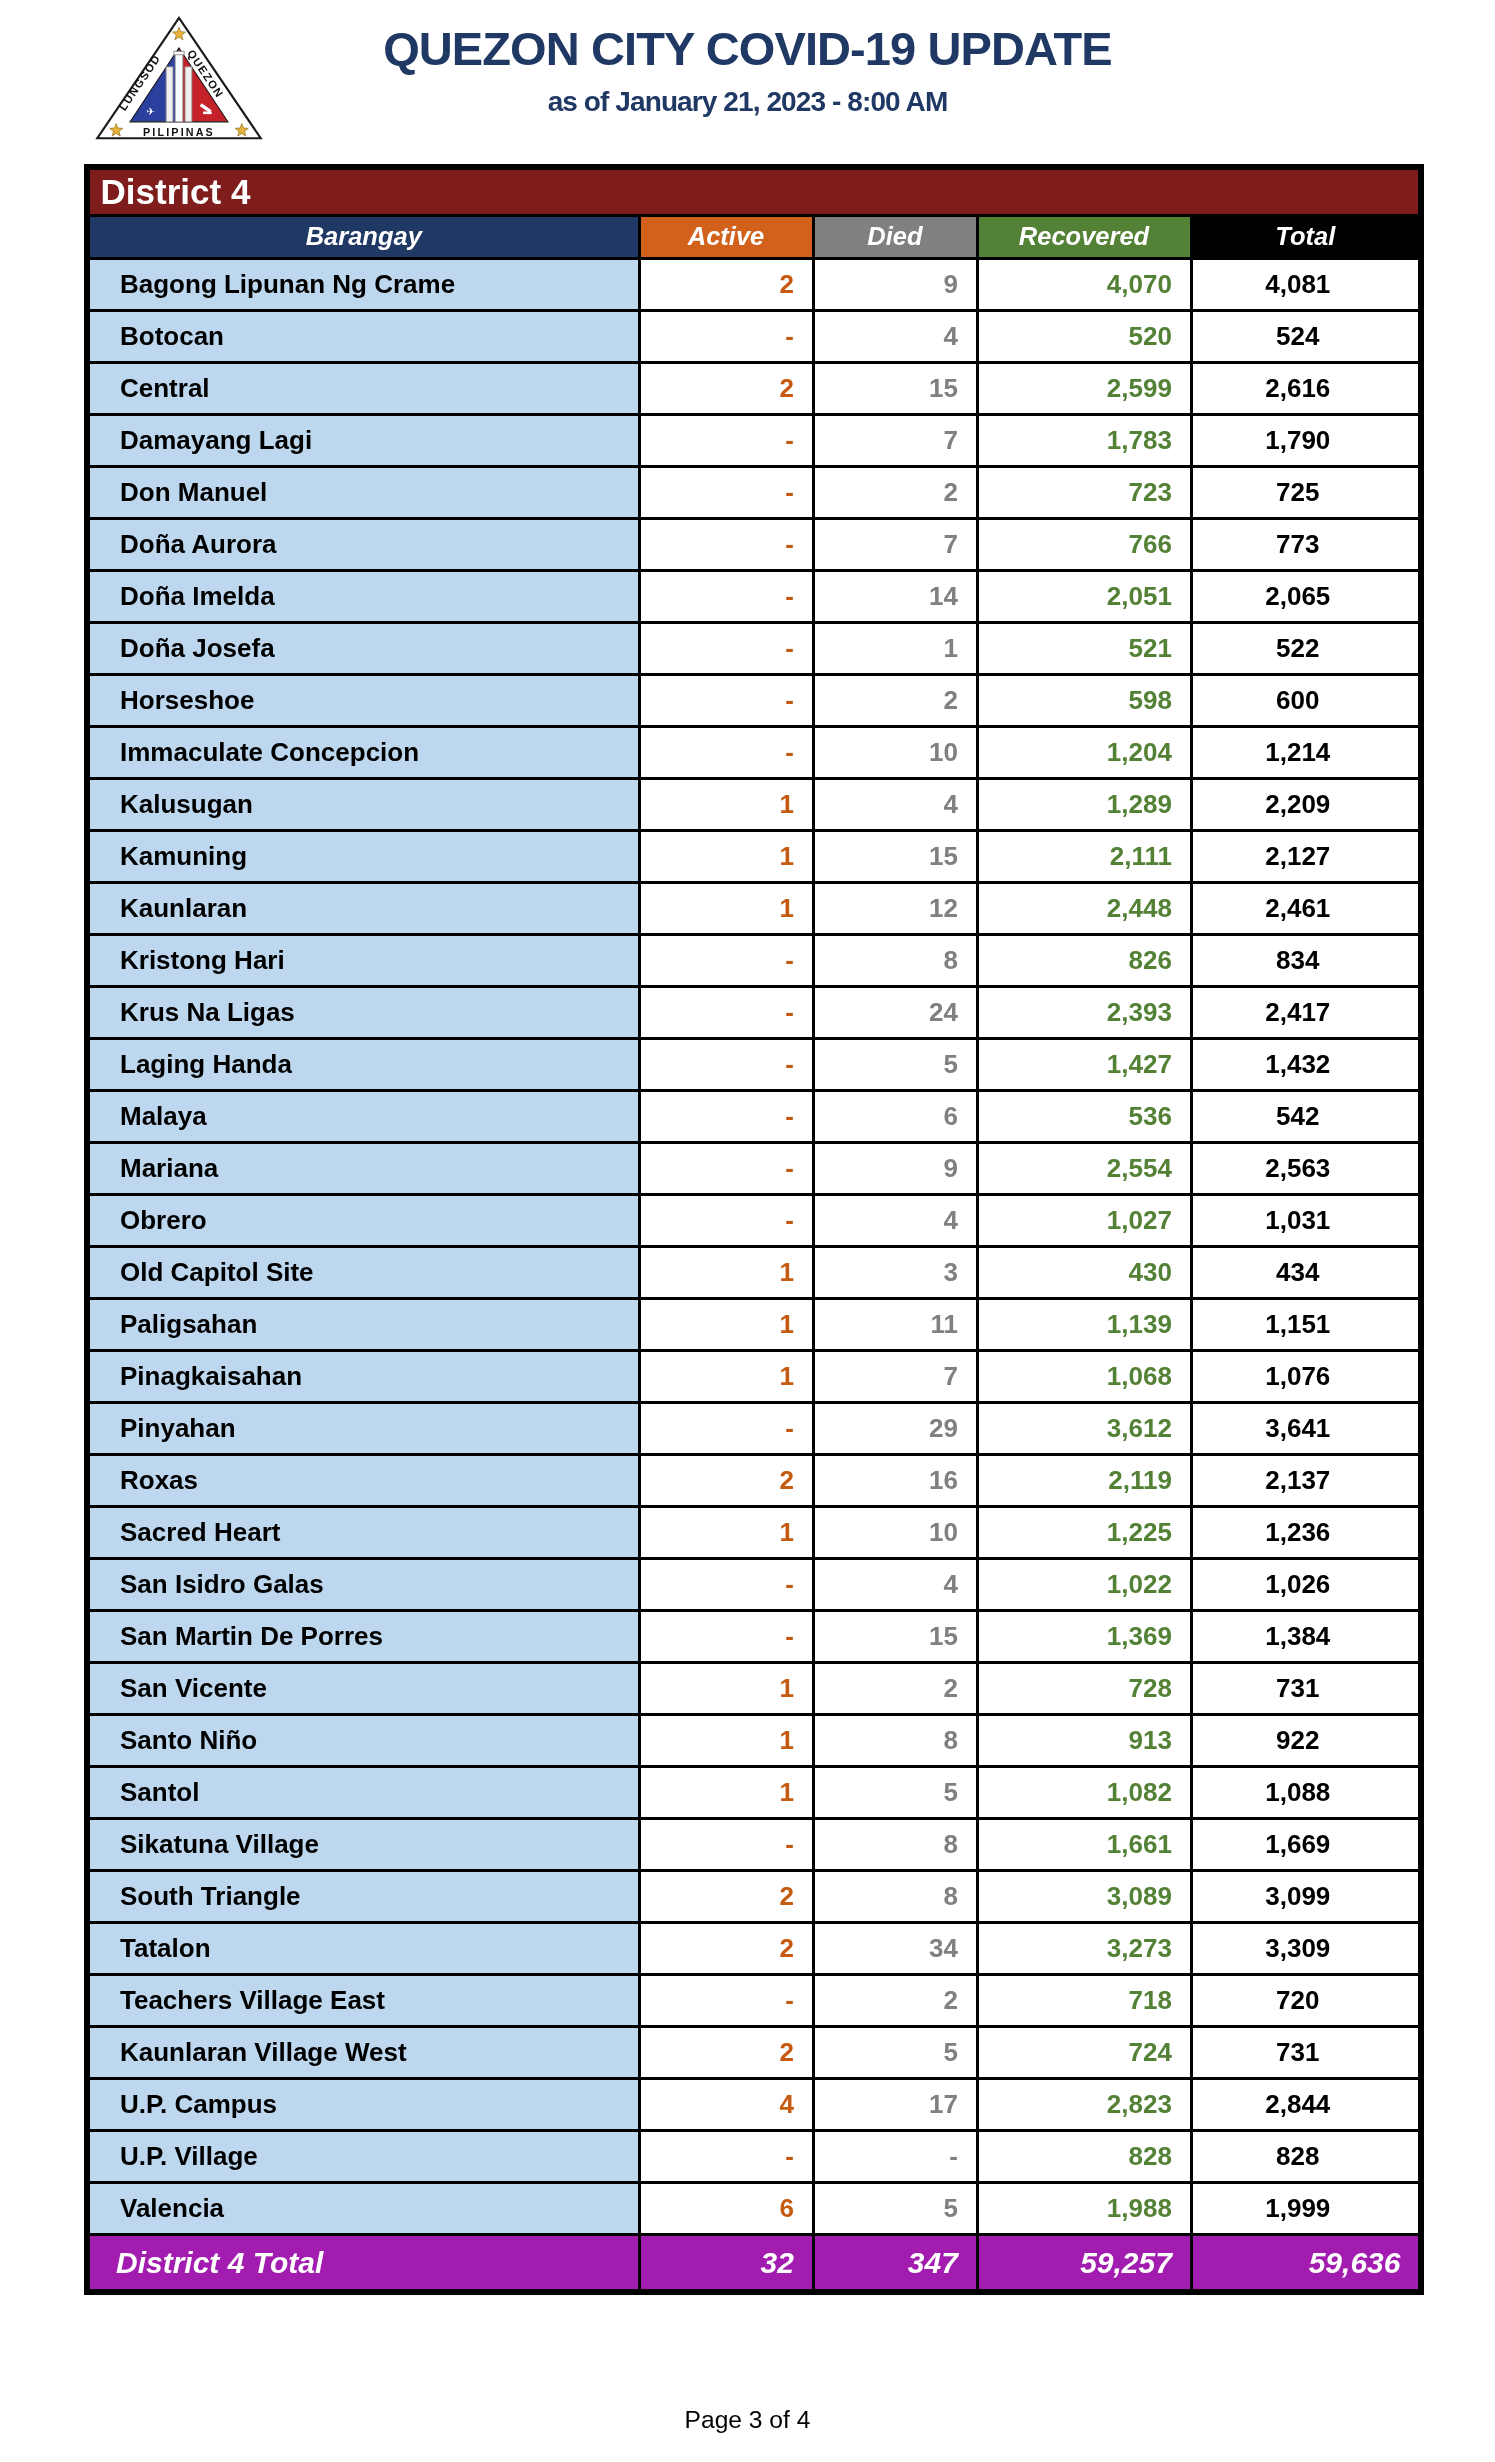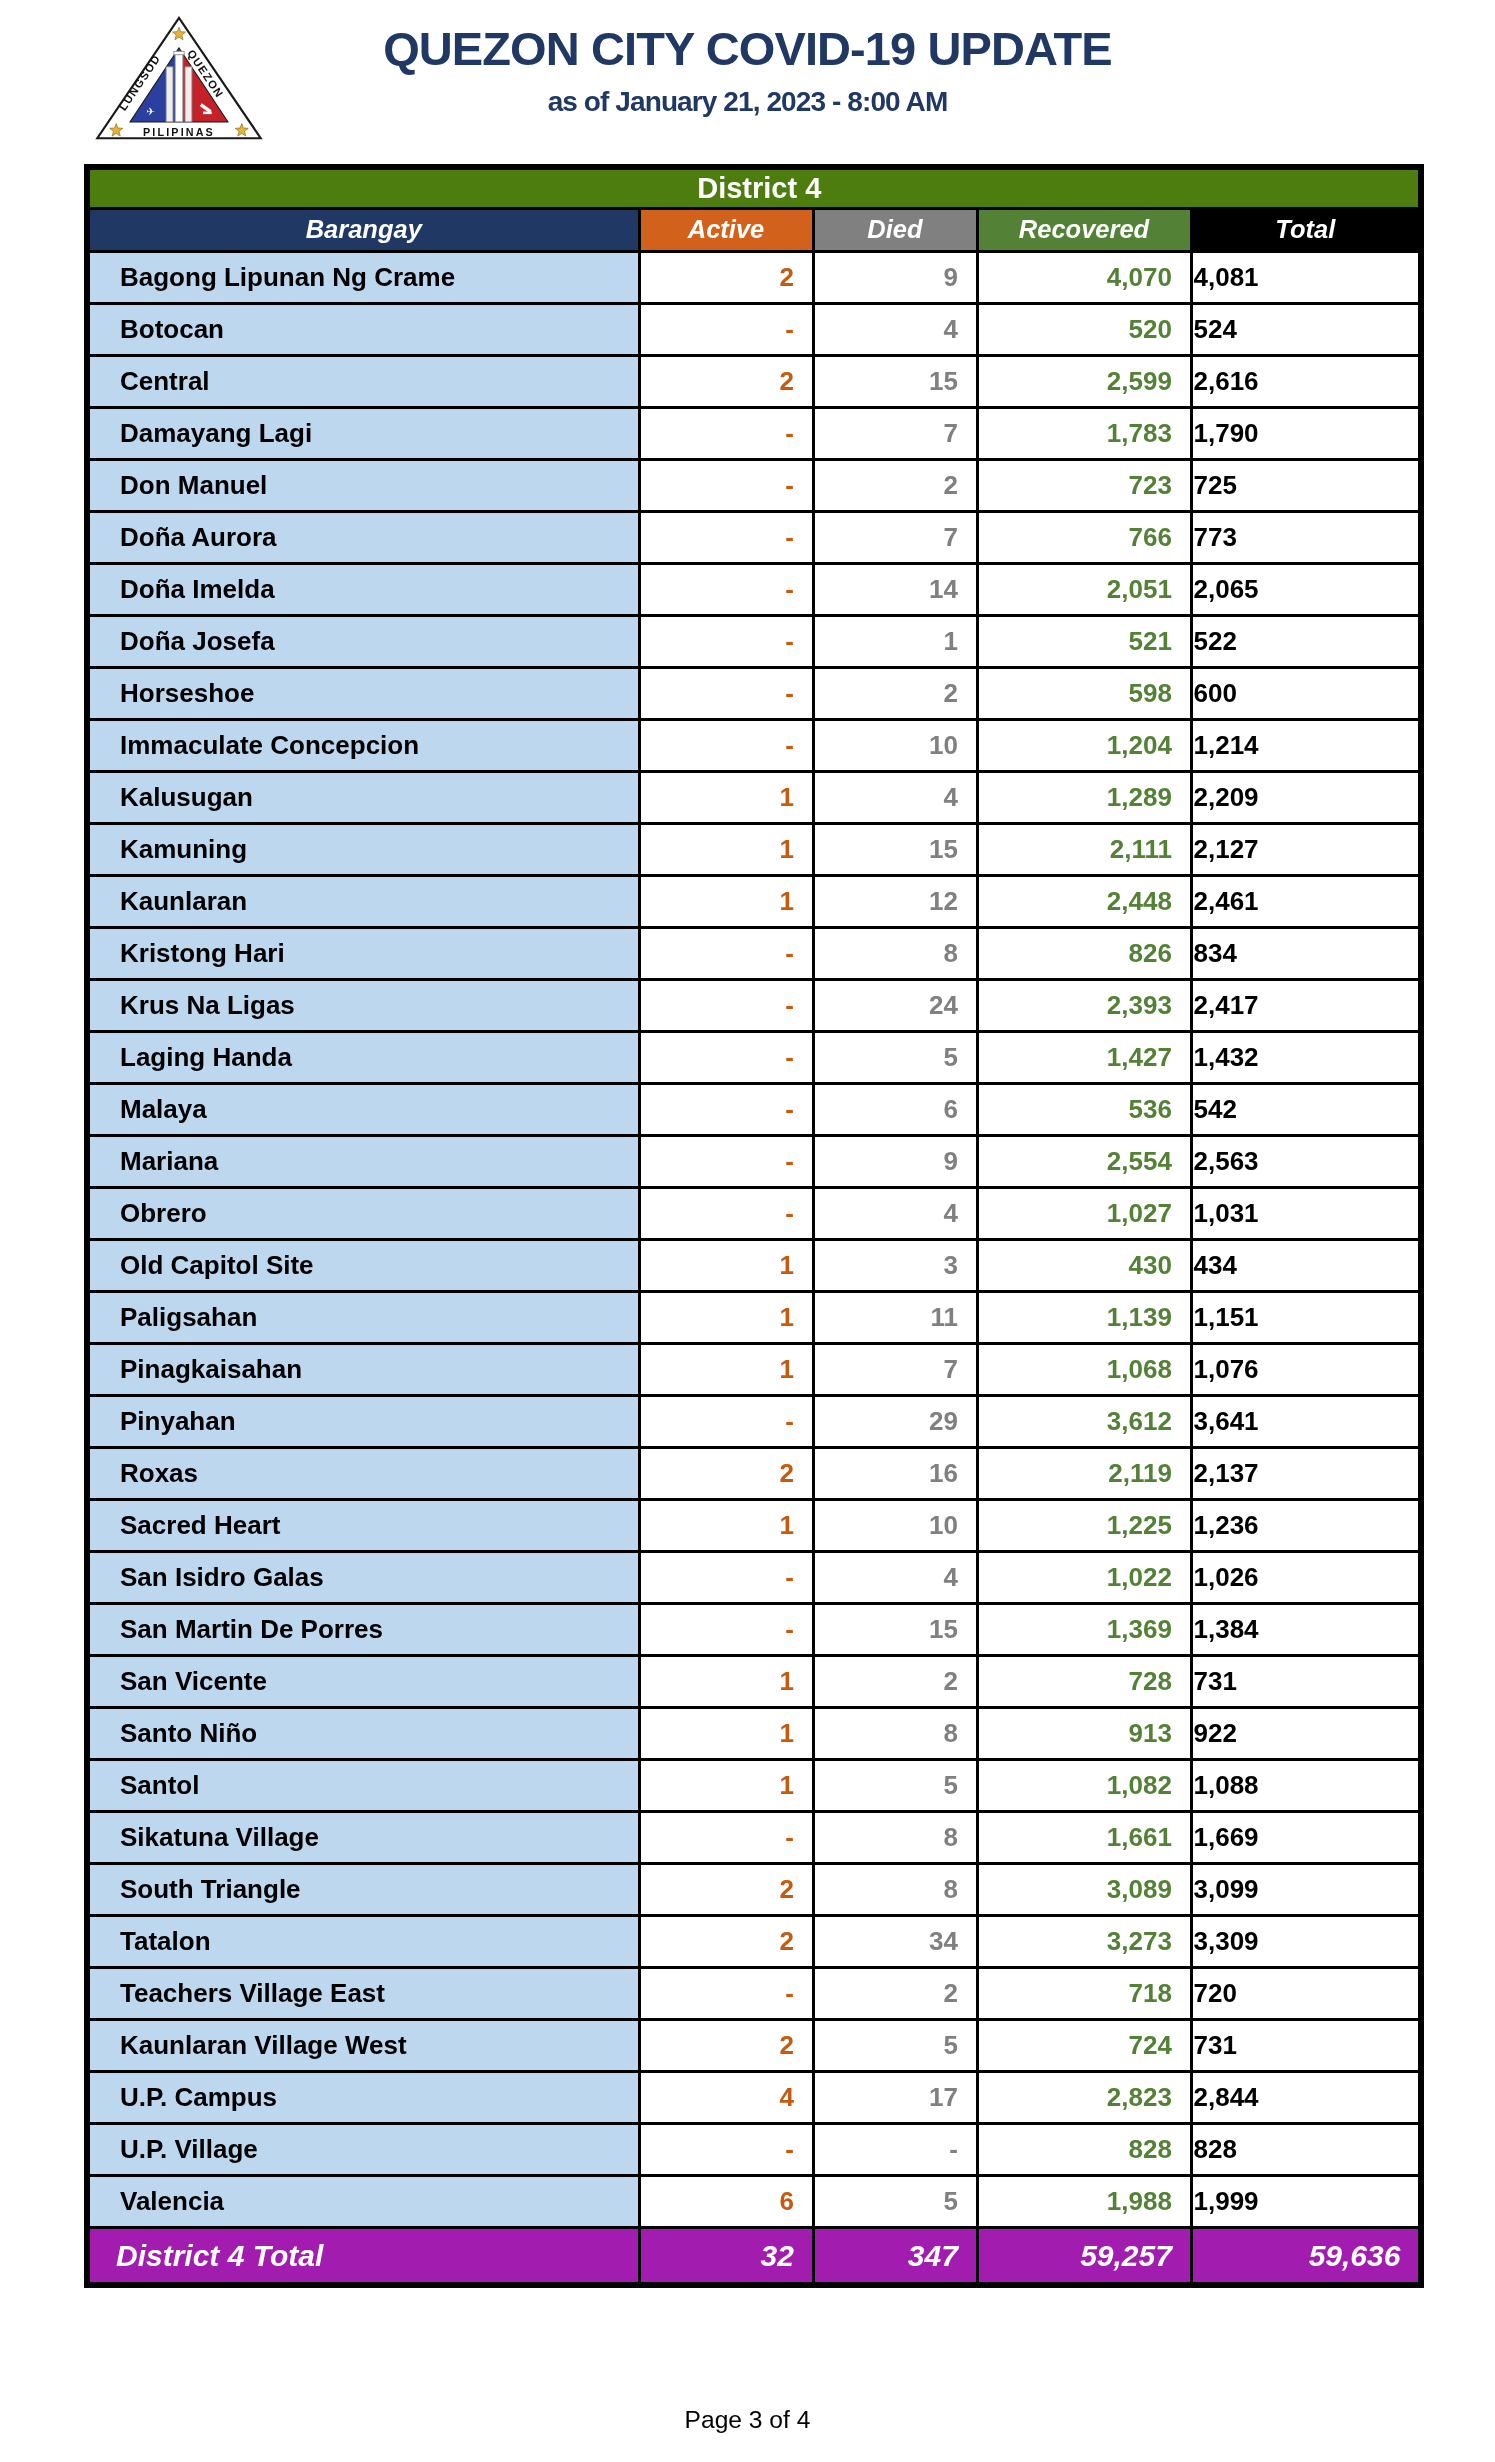--- a/index.html
+++ b/index.html
@@ -18,38 +18,38 @@
     font-size:28px;font-weight:bold;color:#1F3864;letter-spacing:-0.9px;
   }
   
   table.covid{
     position:absolute;left:84px;top:164px;width:1334px;
     border-collapse:collapse;table-layout:fixed;
     border:6.2px solid #000;
   }
   table.covid td,table.covid th{border:3.5px solid #000;overflow:hidden;white-space:nowrap;}
   .district-bar td{
-    background:#4d7c0f;color:#ffffff;font-weight:bold;font-size:29px;
-    height:33px;padding:1.8px 0 1.8px 10.6px;text-align:center;
+    background:#7f1d1d;color:#ffffff;font-weight:bold;font-size:35px;
+    height:33px;padding:1.8px 0 1.8px 10.6px;text-align:left;
   }
   .head-row th{
     color:#ffffff;font-weight:bold;font-style:italic;font-size:25.5px;
     height:37px;text-align:center;padding:1.8px 0;
   }
   .h-barangay{background:#1F3864;}
   .h-active{background:#D2611C;}
   .h-died{background:#808080;margin-left:36px;}
   .h-recovered{background:#538135;}
   .h-total{background:#000000;}
   tbody td{height:47px;font-weight:bold;font-size:26px;background:#ffffff;}
   td.c-name{background:#BDD7EE;color:#000000;text-align:left;padding-left:30px;}
   td.c-active{color:#C55A11;text-align:right;padding-right:17.6px;}
   td.c-died{color:#808080;text-align:right;padding-right:17.6px;}
   td.c-recovered{color:#538135;text-align:right;padding-right:17.6px;}
-  td.c-total{color:#000000;text-align:left;padding-right:16px;}
+  td.c-total{color:#000000;text-align:center;padding-right:16px;}
   .total-row td{
     background:#a21caf;color:#ffffff;font-weight:bold;font-style:italic;
     font-size:30px;height:51px;
   }
   .total-row td.t-label{text-align:left;padding-left:26px;}
   .total-row td.t-val{text-align:right;padding-right:17.6px;}
   
   .page-footer{
     position:absolute;left:0;top:2406px;width:100%;text-align:center;
     font-size:24.6px;color:#000000;

